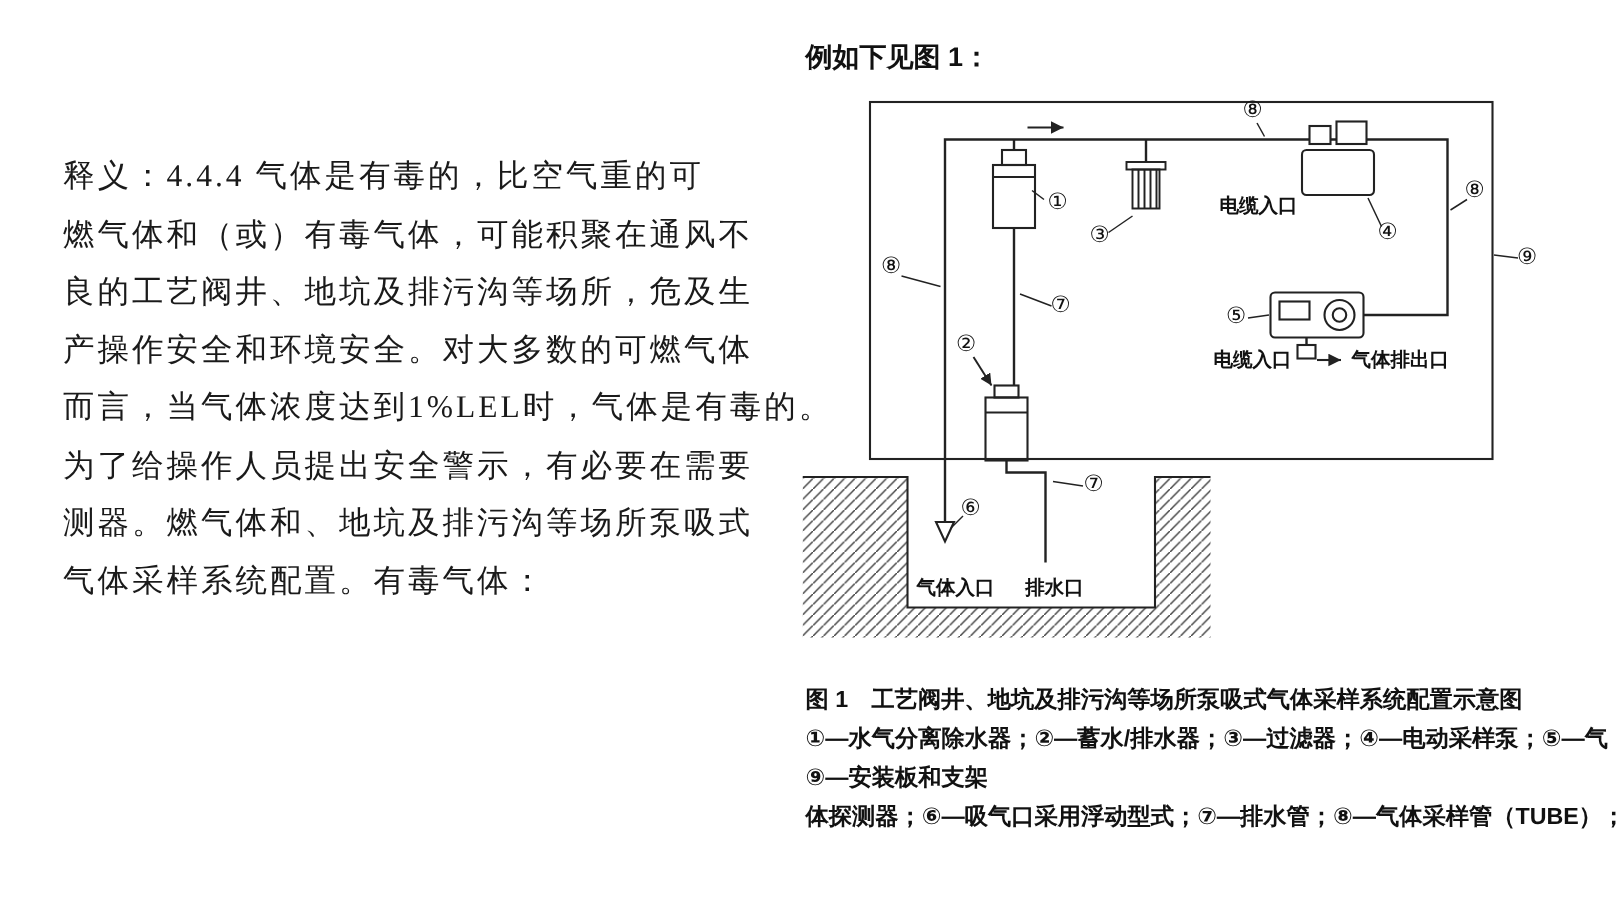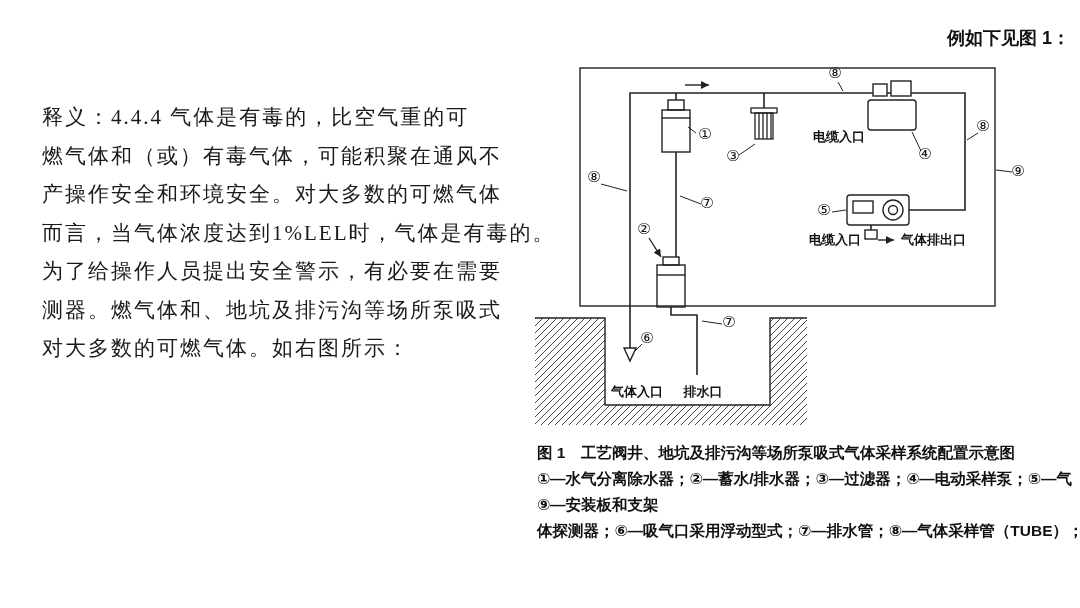--- a/index.html
+++ b/index.html
@@ -8,48 +8,49 @@
     font-family:"Liberation Serif","DejaVu Serif",serif;color:#111;
   }
   .left-text{
     position:absolute;left:42px;top:98px;width:478px;
     font-size:21px;line-height:38.5px;letter-spacing:2px;color:#1a1a1a;
   }
   .left-text .tline{white-space:nowrap;}
   .right-col{position:absolute;left:535px;top:26px;width:535px;}
   .fig-intro{
     font-family:"Liberation Sans","DejaVu Sans",sans-serif;
-    font-weight:bold;font-size:18px;margin:0 0 10px 2px;color:#111;text-align:right;
+    font-weight:bold;font-size:18px;margin:0 0 10px 2px;color:#111;
   }
   .fig-svg{display:block;}
   .fig-caption{
-    margin-left:2px;
+    margin-top:14px;margin-left:2px;
     font-family:"Liberation Sans","DejaVu Sans",sans-serif;
     font-size:15.5px;line-height:26px;color:#111;
   }
   .fig-caption .cap-title{font-weight:bold;white-space:nowrap;}
   .fig-caption .cap-line{font-weight:600;white-space:nowrap;}
   svg text{
     font-family:"Liberation Sans","DejaVu Sans",sans-serif;
     fill:#111;
   }
   .dnum{font-size:15px;}
   .dlabel{font-size:13px;font-weight:bold;}
 </style>
 </head>
 <body>
 
 <div class="left-text">
   <div class="tline">释义：4.4.4 气体是有毒的，比空气重的可</div>
   <div class="tline">燃气体和（或）有毒气体，可能积聚在通风不</div>
+  <div class="tline">良的工艺阀井、地坑及排污沟等场所，危及生</div>
   <div class="tline">产操作安全和环境安全。对大多数的可燃气体</div>
   <div class="tline">而言，当气体浓度达到1%LEL时，气体是有毒的。</div>
   <div class="tline">为了给操作人员提出安全警示，有必要在需要</div>
   <div class="tline">测器。燃气体和、地坑及排污沟等场所泵吸式</div>
-  <div class="tline">对大多数的可燃气体。如右图所示：</div>
+  <div class="tline">气体采样系统配置。有毒气体：</div>
 </div>
 
 <div class="right-col">
   <div class="fig-intro">例如下见图 1：</div>
 
   <svg class="fig-svg" width="520" height="380" viewBox="0 0 520 380">
     <defs>
       <pattern id="hatch" width="7" height="7" patternUnits="userSpaceOnUse">
         <line x1="0" y1="7" x2="7" y2="0" stroke="#444" stroke-width="1"></line>
       </pattern>

